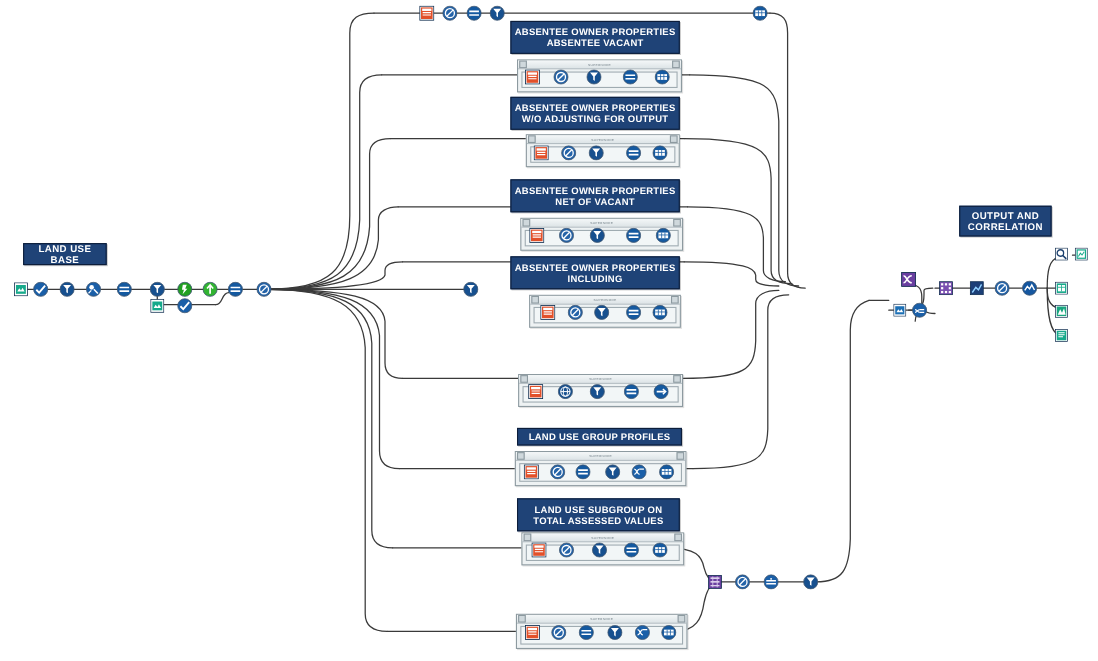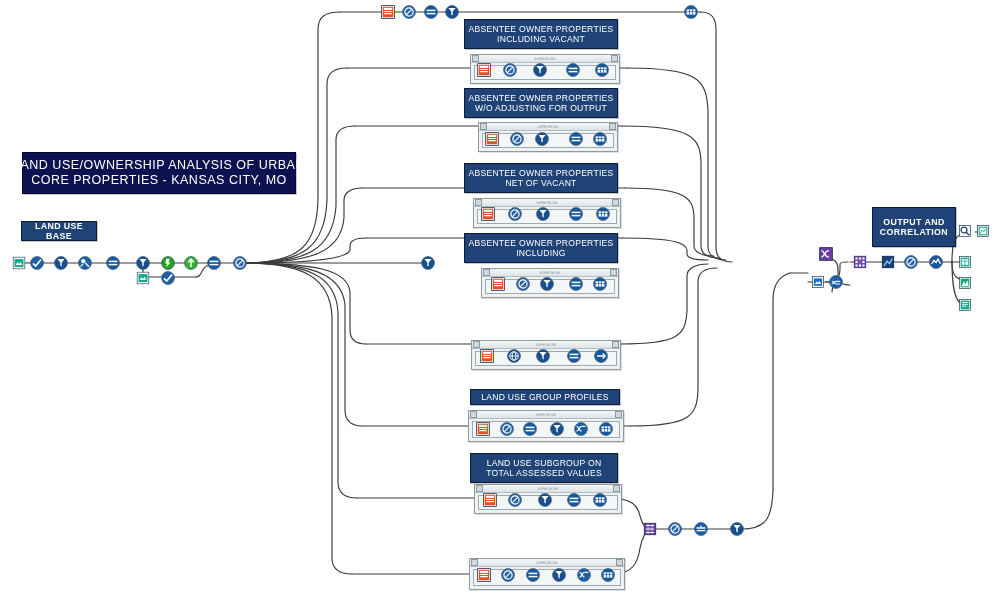--- a/index.html
+++ b/index.html
@@ -30,21 +30,21 @@
     box-shadow:1px 1px 0 rgba(0,0,0,.22);
     z-index:6;
   }
   .plaque.title{
     background:#0c1250;
     border:1px solid #05082c;
     font-size:12.5px;
     letter-spacing:.5px;
     font-weight:500;
   }
-  .plaque.small{font-size:8.6px;font-weight:400;letter-spacing:.25px;}
+  .plaque.small{font-size:8.6px;font-weight:700;letter-spacing:.25px;}
   .plaque.base{font-size:8.8px;font-weight:700;}
   .plaque span{display:block;white-space:nowrap;}
 
   
   .subwin{
     position:absolute;
     box-sizing:border-box;
     background:#eef2f3;
     border:1px solid #8d9aa0;
     z-index:5;
@@ -161,38 +161,34 @@
       <path d="M940,262 H952"></path>
       <path d="M952,262 C952,246 954,236 962,234"></path>
       <path d="M962,234 H968"></path>
       <path d="M975,232 H982"></path>
       <path d="M952,262 H962"></path>
       <path d="M952,262 C952,272 954,278 962,280"></path>
       <path d="M952,262 C952,288 955,302 963,305"></path>
     </g>
   </svg>
 
-  <div class="plaque title" style="left:22px;top:152px;width:274px;height:42px;">
-    <span>LAND USE/OWNERSHIP ANALYSIS OF URBAN</span>
-    <span>CORE PROPERTIES - KANSAS CITY, MO</span>
-  </div>
 
   <div class="plaque base" style="left:21px;top:221px;width:76px;height:20px;">
     <span>LAND USE</span>
     <span>BASE</span>
   </div>
 
-  <div class="plaque base" style="left:872px;top:187px;width:84px;height:40px;margin-top:20px;">
+  <div class="plaque base" style="left:872px;top:187px;width:84px;height:28px;">
     <span>OUTPUT AND</span>
     <span>CORRELATION</span>
   </div>
 
   <div class="plaque small" style="left:464px;top:19px;width:154px;height:30px;">
     <span>ABSENTEE OWNER PROPERTIES</span>
-    <span>INCLUDING VACANT</span>
+    <span>ABSENTEE VACANT</span>
   </div>
   <div class="plaque small" style="left:464px;top:88px;width:154px;height:30px;">
     <span>ABSENTEE OWNER  PROPERTIES</span>
     <span>W/O ADJUSTING FOR OUTPUT</span>
   </div>
   <div class="plaque small" style="left:464px;top:163px;width:154px;height:30px;">
     <span>ABSENTEE OWNER PROPERTIES</span>
     <span>NET OF VACANT</span>
   </div>
   <div class="plaque small" style="left:464px;top:233px;width:154px;height:30px;">

